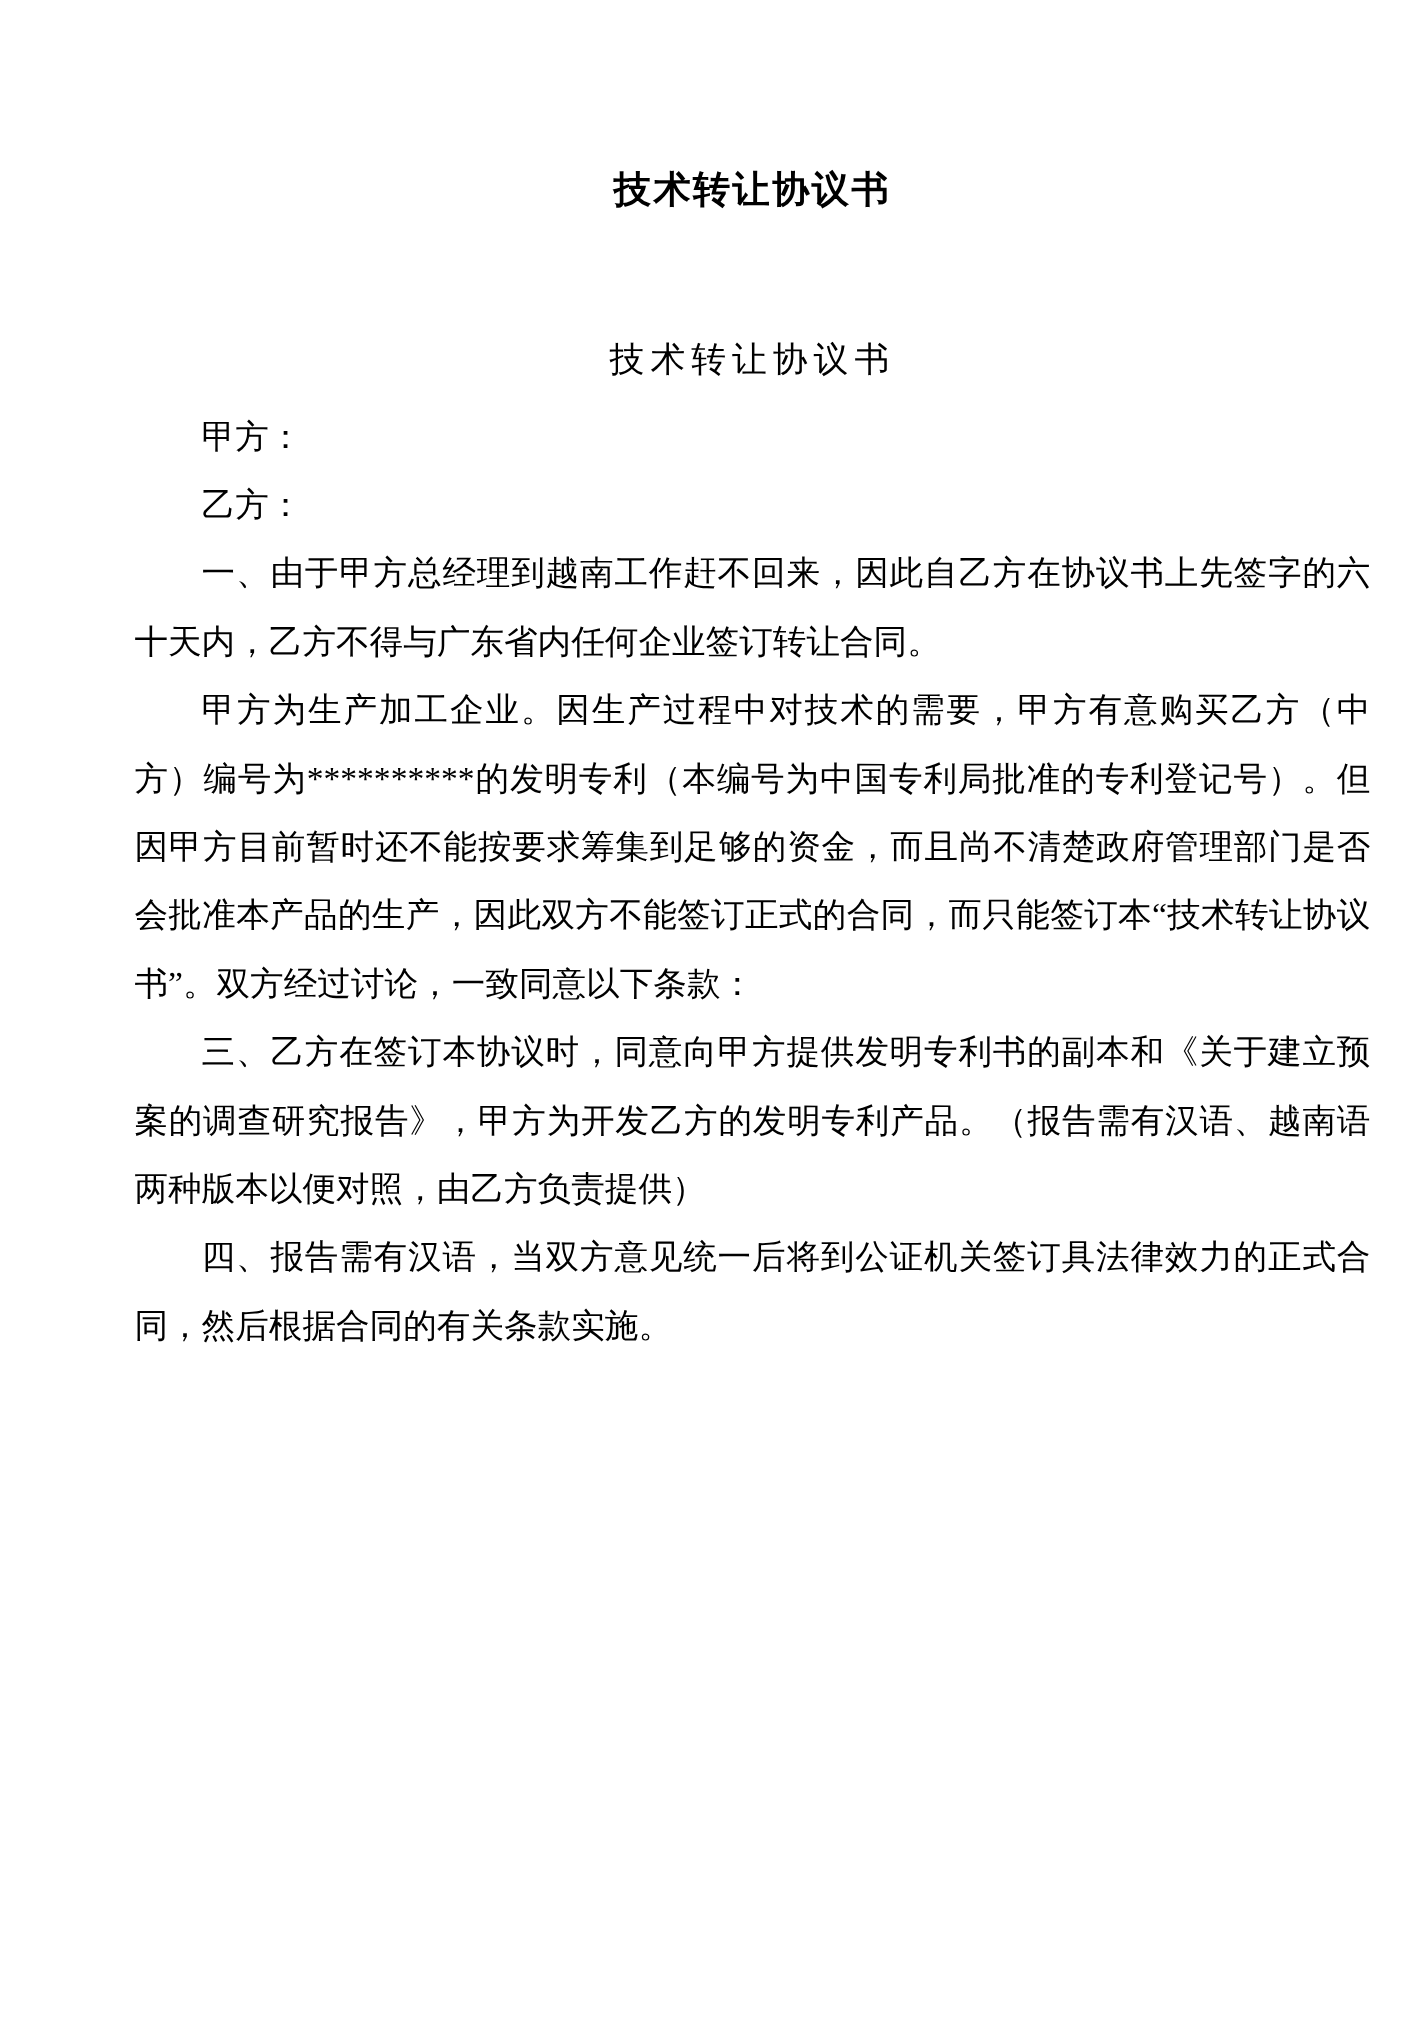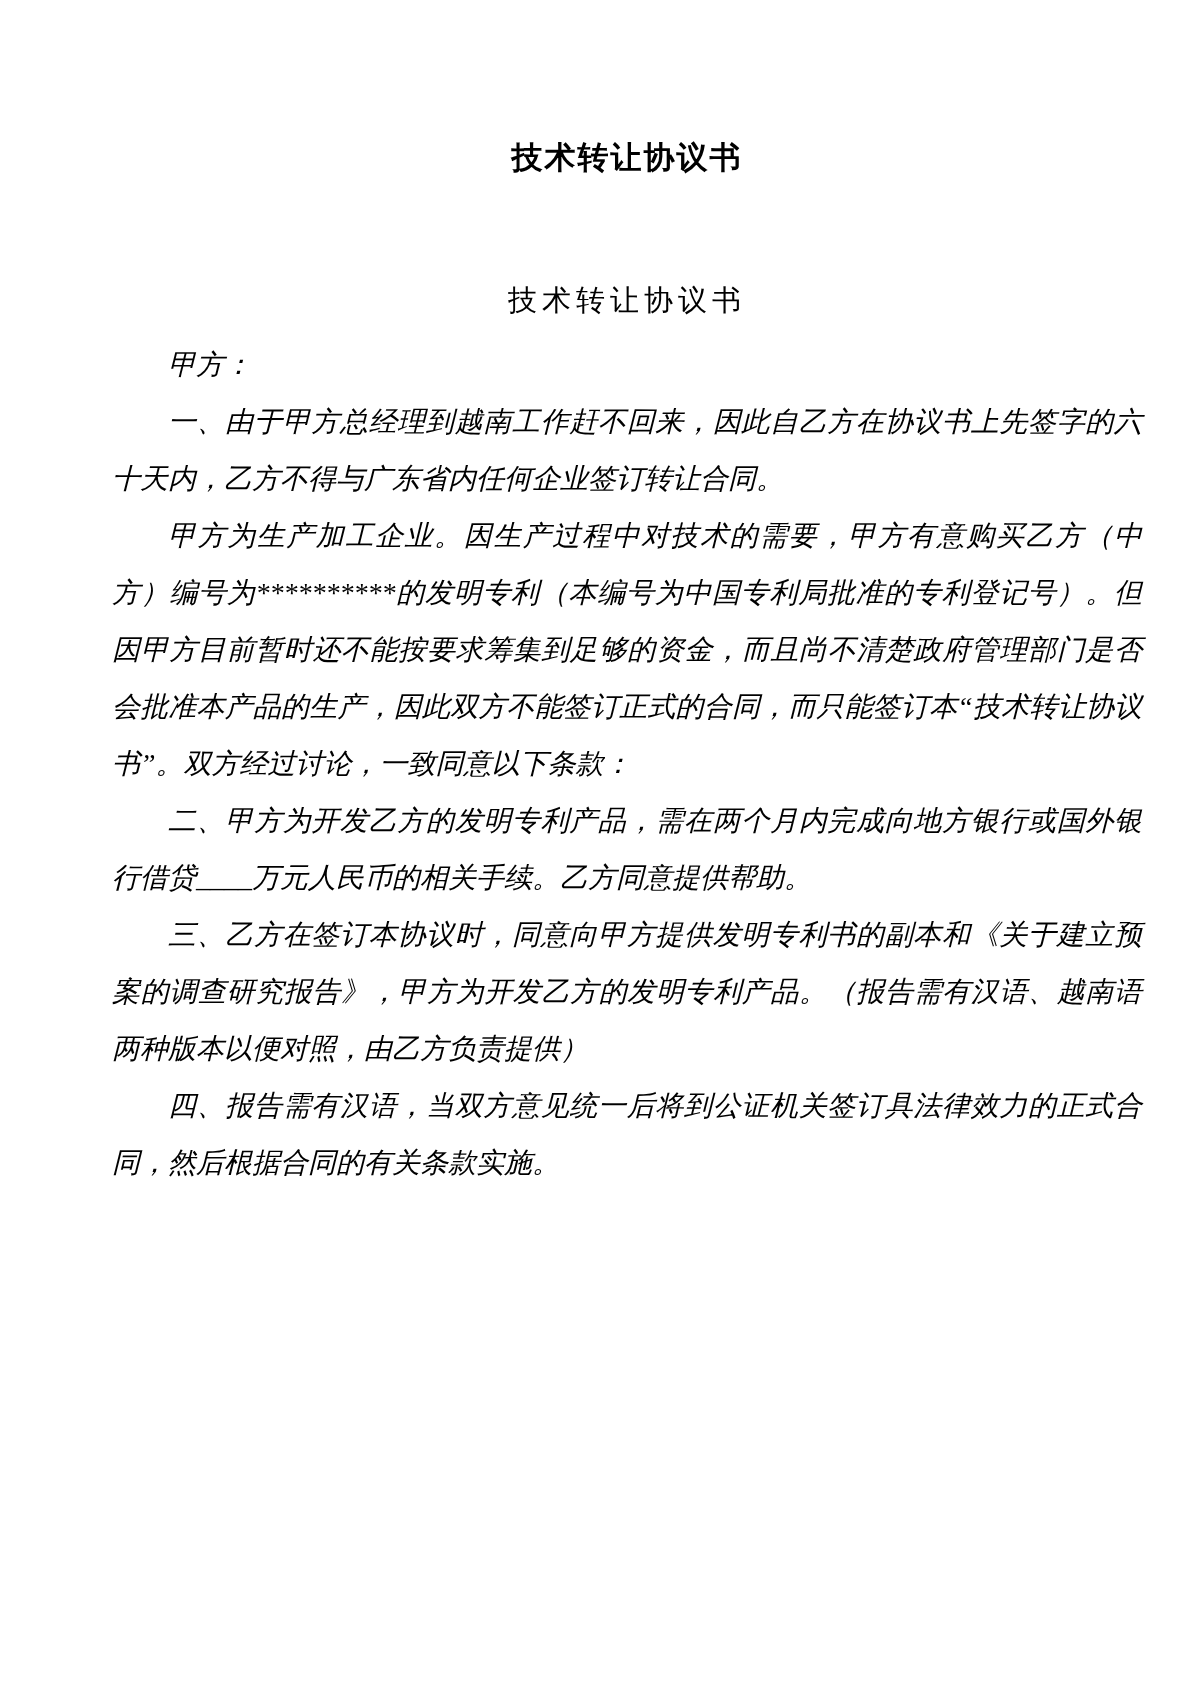--- a/index.html
+++ b/index.html
@@ -46,42 +46,41 @@
     margin-top: 20px;
   }
   .doc-body p {
     margin: 0;
     font-size: 28px;
     line-height: 57px;
     text-align: justify;
     text-justify: inter-character;
     text-indent: 2em;
     word-break: break-all;
-    font-style: italic;
   }
 </style>
 </head>
 <body>
 
 <div class="page">
 
   <h1 class="doc-title">技术转让协议书</h1>
 
   <h2 class="doc-subtitle">技术转让协议书</h2>
 
   <div class="doc-body">
 
     <p>甲方：</p>
 
+    <p>乙方：</p>
 
     <p>一、由于甲方总经理到越南工作赶不回来，因此自乙方在协议书上先签字的六十天内，乙方不得与广东省内任何企业签订转让合同。</p>
 
     <p>甲方为生产加工企业。因生产过程中对技术的需要，甲方有意购买乙方（中方）编号为**********的发明专利（本编号为中国专利局批准的专利登记号）。但因甲方目前暂时还不能按要求筹集到足够的资金，而且尚不清楚政府管理部门是否会批准本产品的生产，因此双方不能签订正式的合同，而只能签订本“技术转让协议书”。双方经过讨论，一致同意以下条款：</p>
 
-    <p>二、甲方为开发乙方的发明专利产品，需在两个月内完成向地方银行或国外银行借贷____万元人民币的相关手续。乙方同意提供帮助。</p>
 
     <p>三、乙方在签订本协议时，同意向甲方提供发明专利书的副本和《关于建立预案的调查研究报告》，甲方为开发乙方的发明专利产品。（报告需有汉语、越南语两种版本以便对照，由乙方负责提供）</p>
 
     <p>四、报告需有汉语，当双方意见统一后将到公证机关签订具法律效力的正式合同，然后根据合同的有关条款实施。</p>
 
 
   </div>
 
 </div>
 

